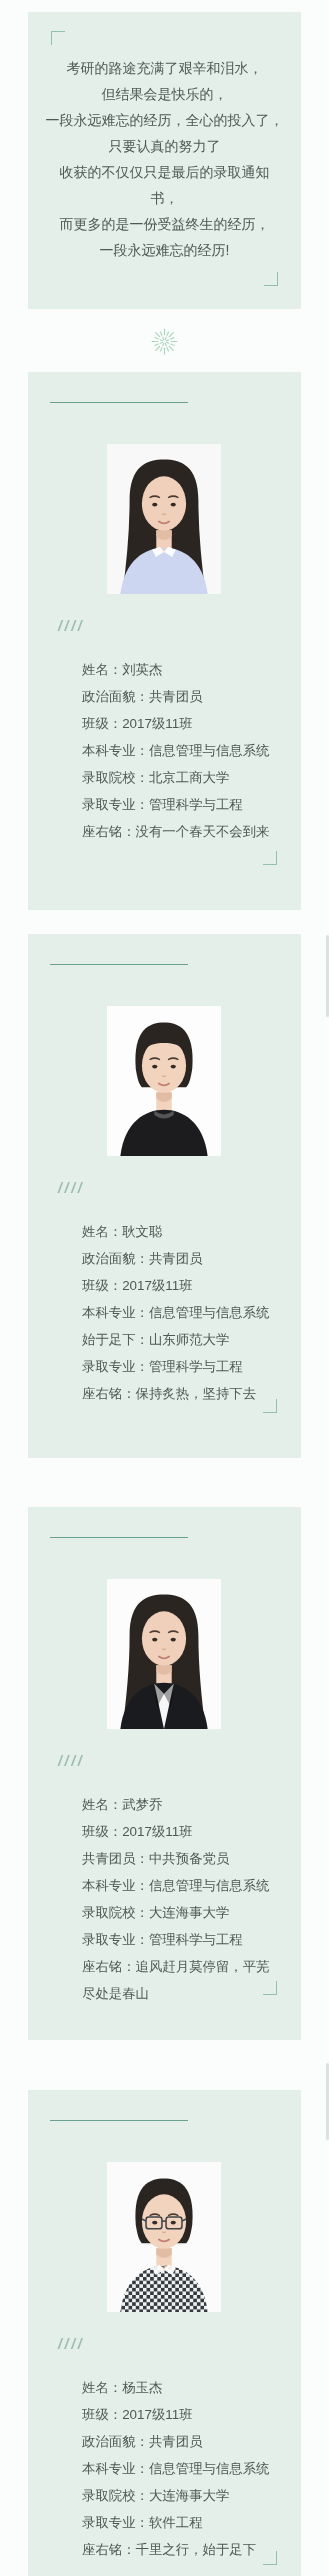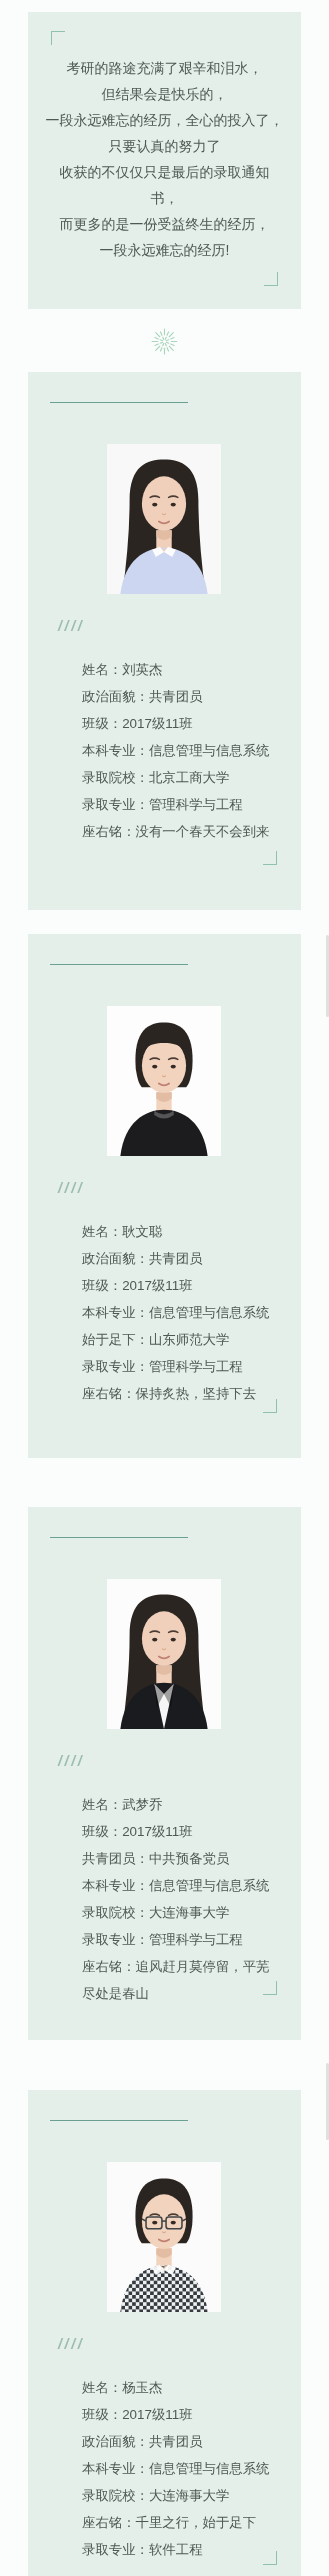--- a/index.html
+++ b/index.html
@@ -224,22 +224,22 @@
             </g>
           </svg>
         </div>
     <div class="slashes">////</div>
     <div class="lines info">
           <p>姓名：杨玉杰</p>
           <p>班级：2017级11班</p>
           <p>政治面貌：共青团员</p>
           <p>本科专业：信息管理与信息系统</p>
           <p>录取院校：大连海事大学</p>
+          <p>录取专业：软件工程</p>
           <p>座右铭：千里之行，始于足下</p>
-          <p>录取专业：软件工程</p>
         </div>
     <div class="bracket br"></div>
   </section>
     </div>
 
   <div class="scroll-thumb" style="top:935px;height:82px"></div>
   <div class="scroll-thumb" style="top:2063px;height:77px"></div>
 
 </div>
 

